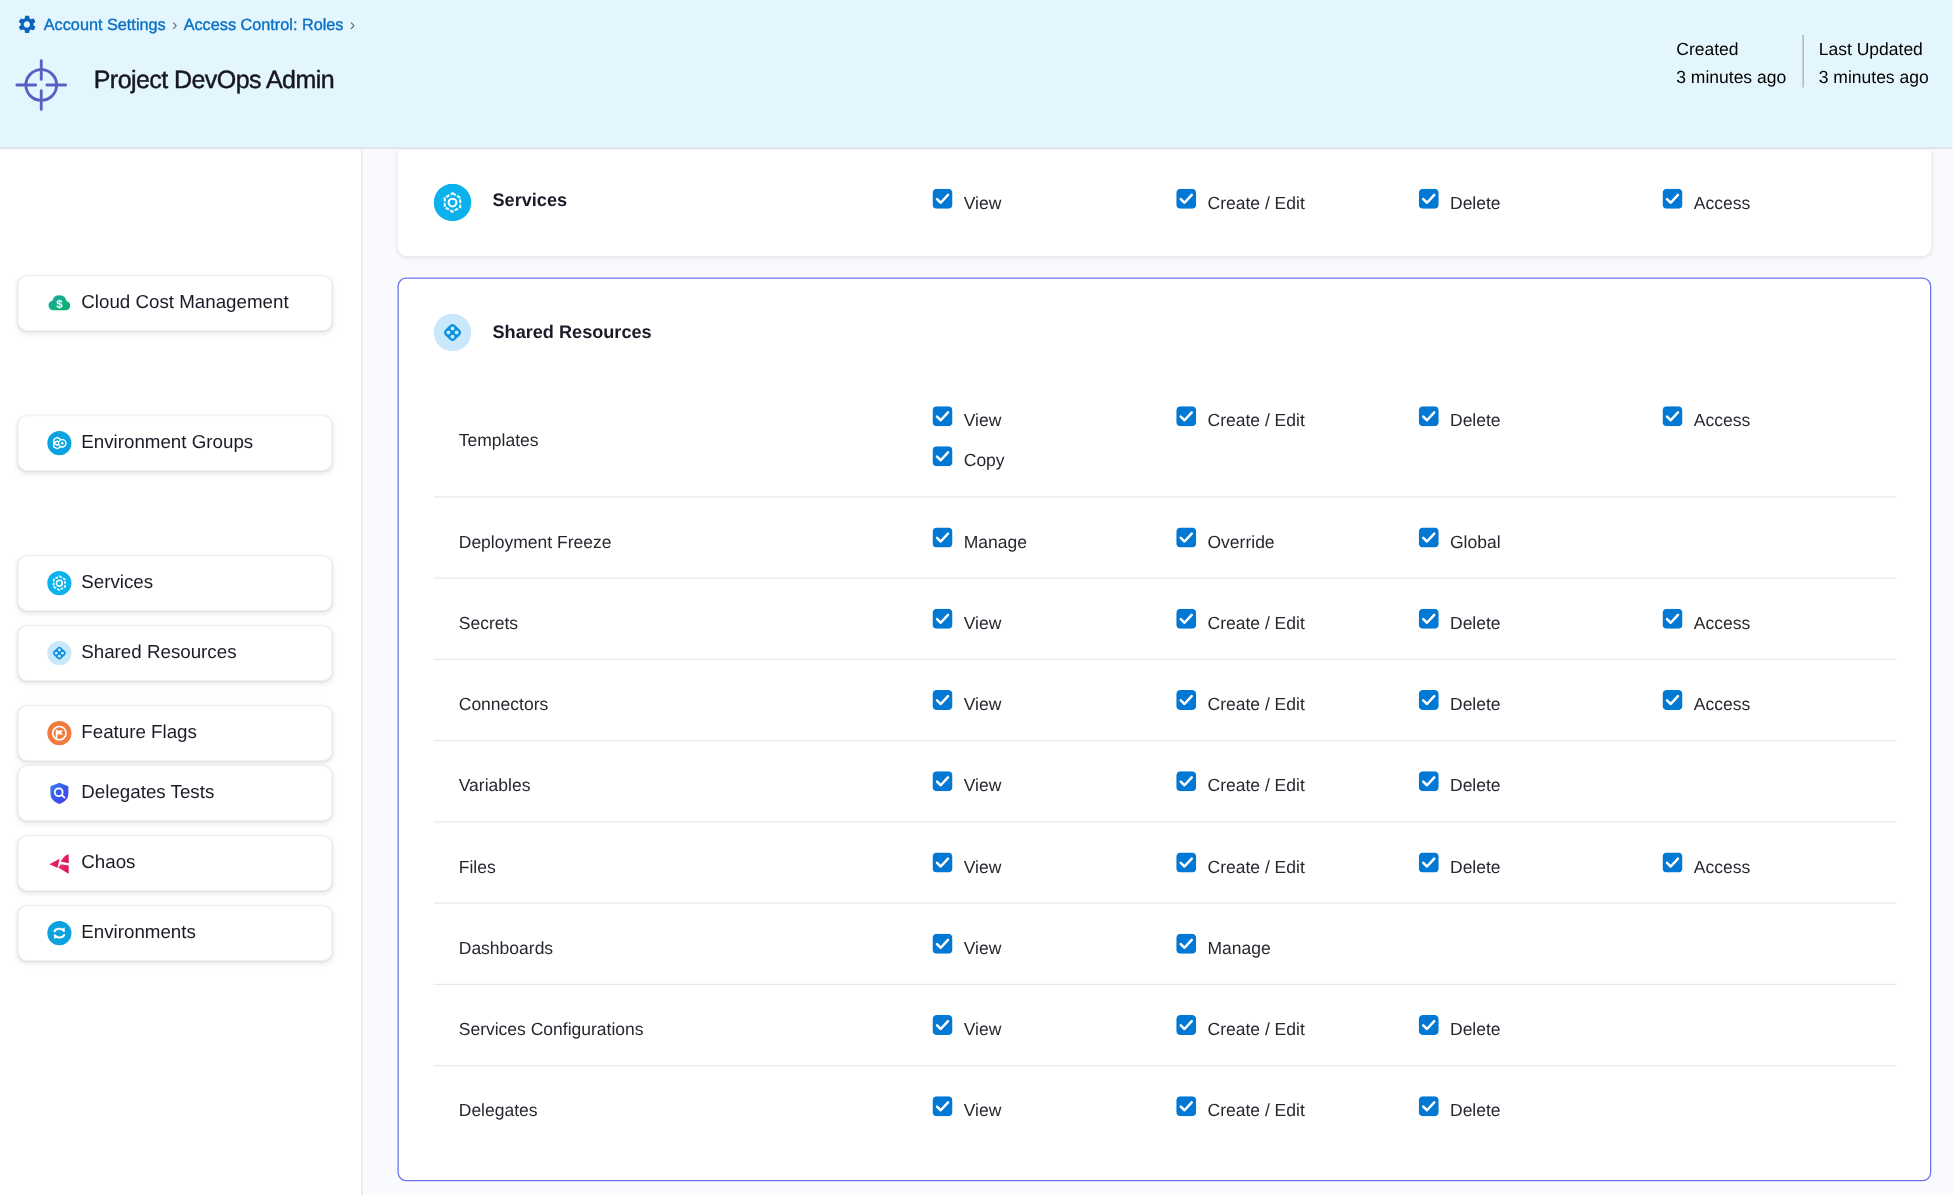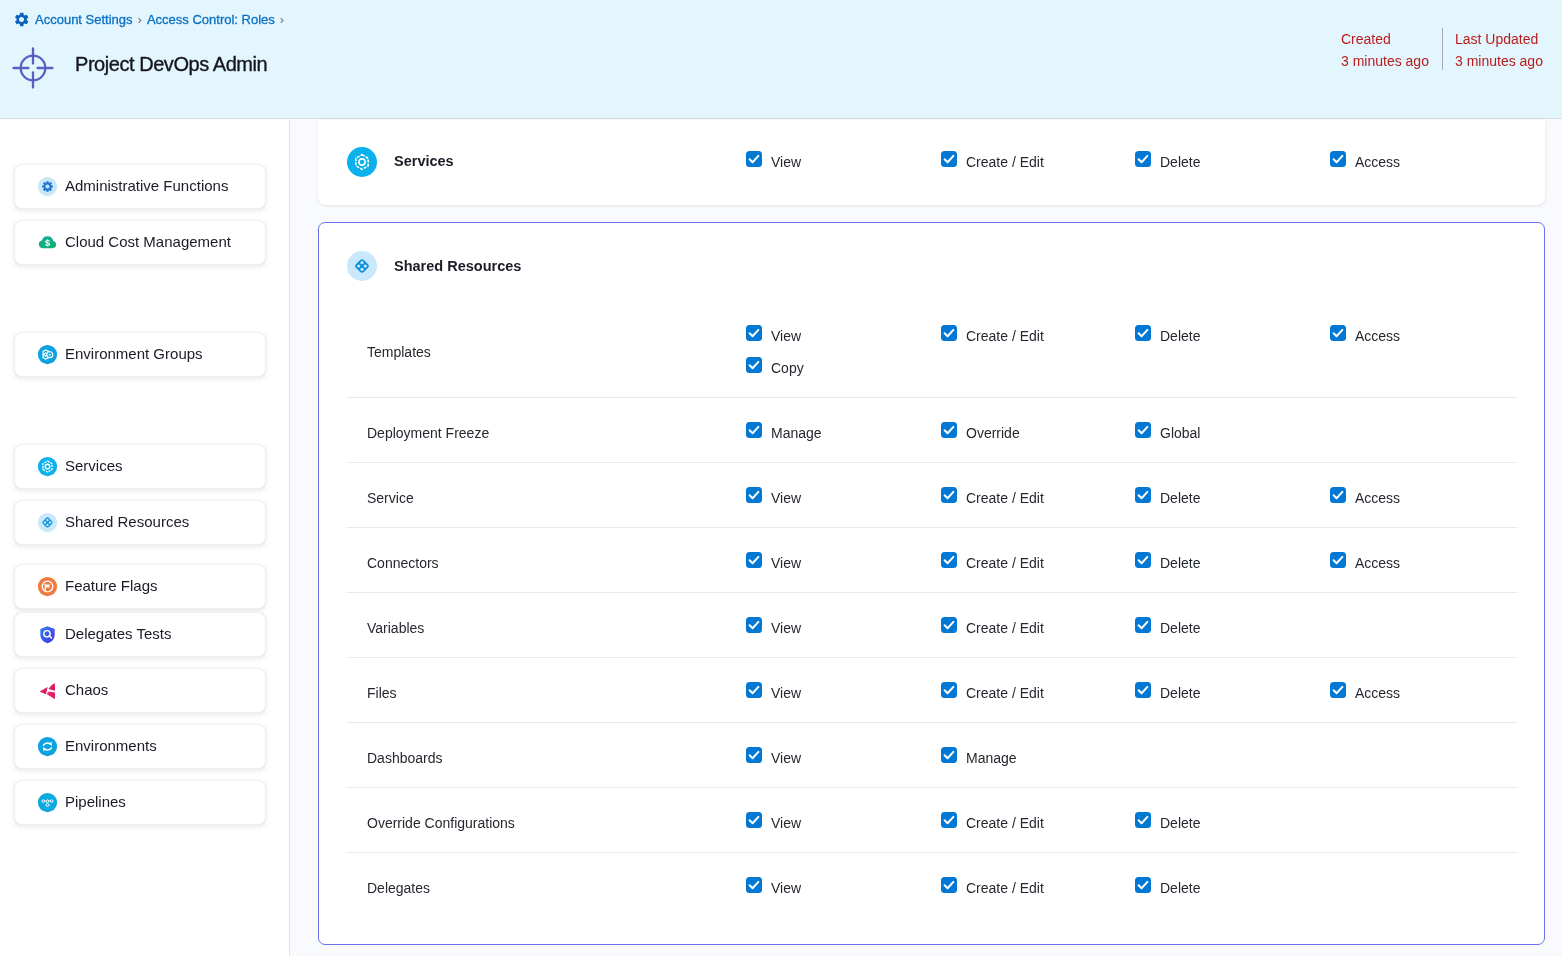--- a/index.html
+++ b/index.html
@@ -3,21 +3,21 @@
 <style>
 * { margin:0; padding:0; box-sizing:border-box; }
 html,body { width:1562px; height:956px; font-family:"Liberation Sans", sans-serif; background:#F9FAFD; overflow:hidden; }
 #page { position:relative; width:1562px; height:720px;border-radius:29px; }
 header { position:absolute; left:0; top:0; width:1562px; height:119px; background:#E4F6FD; border-bottom:1px solid #D8DAE6; }
 .bc { position:absolute; left:35px; top:12px; font-size:13px; font-weight:500; color:#0a70c4; -webkit-text-stroke:0.3px #0a70c4; }
 .bc .s { color:#6B6D85; font-weight:normal; padding:0 5px; -webkit-text-stroke:0; }
 .bcgear { position:absolute; left:13px; top:11px; }
 .xhair { position:absolute; left:11px; top:46px; }
 h1 { position:absolute; left:75px; top:50px; font-size:20px; font-weight:500; color:#16161f; letter-spacing:-0.45px; line-height:28px; -webkit-text-stroke:0.35px #16161f; }
-.meta { position:absolute; top:28px; font-size:14px; color:#b91c1c; line-height:22px; }
+.meta { position:absolute; top:28px; font-size:14px; color:#000000; line-height:22px; }
 .meta1 { left:1341px; }
 .meta2 { left:1455px; }
 .mdiv { position:absolute; left:1442px; top:28px; width:1px; height:42px; background:#A5A8BC; }
 aside { position:absolute; left:0; top:120px; width:290px; height:836px; background:#fff; border-right:1px solid #E0E1E9; }
 .scard { position:absolute; left:14px; width:252px; height:45px; background:#fff; border-radius:8px;
   border:1px solid #F1F1F5; box-shadow:0 2px 4px rgba(96,97,112,.14), 0 0 1px rgba(40,41,61,.08); }
 .sicon { position:absolute; left:22px; top:11px; width:21px; height:21px; }
 .sicon svg { width:21px; height:21px; }
 .slbl { position:absolute; left:50px; top:11px; font-size:15px; color:#1b1b28; line-height:20px; }
 main { position:absolute; left:291px; top:120px; width:1271px; height:836px; background:#F9FAFD; }
@@ -42,36 +42,20 @@
   <div class="xhair"><svg width="44" height="44" viewBox="0 0 44 44" fill="none" stroke="#5661C3" stroke-width="2.3" stroke-linecap="round">
 <circle cx="22" cy="22" r="12.3"></circle>
 <path d="M22 2.5 L22 17.5 M22 26.5 L22 41.5 M2.5 22 L17.5 22 M26.5 22 L41.5 22"></path>
         </svg></div>
   <h1>Project DevOps Admin</h1>
   <div class="meta meta1">Created<br>3 minutes ago</div>
   <div class="mdiv"></div>
   <div class="meta meta2">Last Updated<br>3 minutes ago</div>
 </header>
 <aside>
-<div class="scard" style="top:44px">
-        <div class="sicon"><svg width="24" height="24" viewBox="0 0 24 24">
-            <circle cx="12" cy="12" r="11" fill="#C9E7FA"></circle>
-            <rect x="10.6" y="5.9" width="2.8" height="3.6" rx="0.8" fill="#1E76D1" transform="rotate(0.0 12 12)"></rect>
-            <rect x="10.6" y="5.9" width="2.8" height="3.6" rx="0.8" fill="#1E76D1" transform="rotate(45.0 12 12)"></rect>
-            <rect x="10.6" y="5.9" width="2.8" height="3.6" rx="0.8" fill="#1E76D1" transform="rotate(90.0 12 12)"></rect>
-            <rect x="10.6" y="5.9" width="2.8" height="3.6" rx="0.8" fill="#1E76D1" transform="rotate(135.0 12 12)"></rect>
-            <rect x="10.6" y="5.9" width="2.8" height="3.6" rx="0.8" fill="#1E76D1" transform="rotate(180.0 12 12)"></rect>
-            <rect x="10.6" y="5.9" width="2.8" height="3.6" rx="0.8" fill="#1E76D1" transform="rotate(225.0 12 12)"></rect>
-            <rect x="10.6" y="5.9" width="2.8" height="3.6" rx="0.8" fill="#1E76D1" transform="rotate(270.0 12 12)"></rect>
-            <rect x="10.6" y="5.9" width="2.8" height="3.6" rx="0.8" fill="#1E76D1" transform="rotate(315.0 12 12)"></rect>
-            <circle cx="12" cy="12" r="4.0" fill="#1E76D1"></circle>
-            <circle cx="12" cy="12" r="2.3" fill="#C9E7FA"></circle>
-          </svg></div>
-        <div class="slbl">Administrative Functions</div>
-      </div>
 <div class="scard" style="top:100px">
         <div class="sicon"><svg width="24" height="24" viewBox="0 0 24 24">
             <defs>
               <linearGradient id="ccmg" x1="0" y1="0" x2="1" y2="1">
                 <stop offset="0" stop-color="#1BA9A2"></stop>
                 <stop offset="1" stop-color="#0CB267"></stop>
               </linearGradient>
             </defs>
 <path d="M6.2 18.5 a4.4 4.4 0 0 1 -0.6 -8.7 a6.6 6.6 0 0 1 12.9 0.4 a4.2 4.2 0 0 1 -0.6 8.3 z" fill="url(#ccmg)"></path>
 <text x="12" y="16.3" font-family="Liberation Sans" font-size="10.5" font-weight="bold" fill="#fff" text-anchor="middle">$</text>
@@ -146,31 +130,20 @@
               <linearGradient id="chg" x1="0" y1="0" x2="1" y2="1">
                 <stop offset="0" stop-color="#F5337B"></stop>
                 <stop offset="1" stop-color="#D40A55"></stop>
               </linearGradient>
             </defs>
 <path d="M20.5 3.6 L20.5 12.2 L13.0 10.4 L17.0 5.4 Z" fill="url(#chg)"></path>
 <path d="M12.2 7.9 L10.2 16.2 L2.8 13.0 Z" fill="url(#chg)"></path>
 <path d="M20.5 14.2 L20.5 21.8 L10.8 16.0 L13.6 13.0 Z" fill="url(#chg)"></path>
           </svg></div>
         <div class="slbl">Chaos</div>
-      </div>
-<div class="scard" style="top:660px">
-        <div class="sicon"><svg width="24" height="24" viewBox="0 0 24 24">
-            <circle cx="12" cy="12" r="11" fill="#0CA8DF"></circle>
-<circle cx="7.2" cy="10.4" r="1.5" fill="none" stroke="#fff" stroke-width="1.1"></circle>
-<circle cx="12" cy="10.4" r="1.5" fill="none" stroke="#fff" stroke-width="1.1"></circle>
-<circle cx="16.8" cy="10.4" r="1.5" fill="none" stroke="#fff" stroke-width="1.1"></circle>
-<path d="M8.7 10.4 L10.5 10.4 M13.5 10.4 L15.3 10.4" stroke="#fff" stroke-width="1.1"></path>
-<ellipse cx="12" cy="14.9" rx="1.9" ry="1.5" fill="none" stroke="#fff" stroke-width="1.1"></ellipse>
-          </svg></div>
-        <div class="slbl">Pipelines</div>
       </div>
 
 </aside>
 <main></main>
 <div class="card1">
   <div class="hicon" style="left:29px;top:27px"><svg width="30" height="30" viewBox="0 0 30 30">
           <circle cx="15" cy="15" r="15" fill="#0AB1EC"></circle>
 <path d="M15 7.6 L21.2 11.3 L21.2 18.7 L15 22.4 L8.8 18.7 L8.8 11.3 Z" fill="none" stroke="#fff" stroke-width="1.6" stroke-dasharray="3 1.2"></path>
 <circle cx="15" cy="15" r="3.1" fill="none" stroke="#fff" stroke-width="1.6"></circle>
         </svg></div>
@@ -245,21 +218,21 @@
       <rect width="16" height="16" rx="3.5" fill="#0278D5"></rect>
       <path d="M3.6 8.3 L6.6 11.2 L12.4 4.9" stroke="#fff" stroke-width="2" fill="none" stroke-linecap="round" stroke-linejoin="round"></path>
     </svg>
     <div class="cbl" style="left:966px;top:423px">Override</div>
     <svg class="cb" style="left:1135px;top:422px" width="16" height="16" viewBox="0 0 16 16">
       <rect width="16" height="16" rx="3.5" fill="#0278D5"></rect>
       <path d="M3.6 8.3 L6.6 11.2 L12.4 4.9" stroke="#fff" stroke-width="2" fill="none" stroke-linecap="round" stroke-linejoin="round"></path>
     </svg>
     <div class="cbl" style="left:1160px;top:423px">Global</div>
 <div class="sep" style="top:462px"></div>
-<div class="rowlbl" style="left:367px;top:488px">Service</div>
+<div class="rowlbl" style="left:367px;top:488px">Secrets</div>
     <svg class="cb" style="left:746px;top:487px" width="16" height="16" viewBox="0 0 16 16">
       <rect width="16" height="16" rx="3.5" fill="#0278D5"></rect>
       <path d="M3.6 8.3 L6.6 11.2 L12.4 4.9" stroke="#fff" stroke-width="2" fill="none" stroke-linecap="round" stroke-linejoin="round"></path>
     </svg>
     <div class="cbl" style="left:771px;top:488px">View</div>
     <svg class="cb" style="left:941px;top:487px" width="16" height="16" viewBox="0 0 16 16">
       <rect width="16" height="16" rx="3.5" fill="#0278D5"></rect>
       <path d="M3.6 8.3 L6.6 11.2 L12.4 4.9" stroke="#fff" stroke-width="2" fill="none" stroke-linecap="round" stroke-linejoin="round"></path>
     </svg>
     <div class="cbl" style="left:966px;top:488px">Create / Edit</div>
@@ -340,21 +313,21 @@
       <rect width="16" height="16" rx="3.5" fill="#0278D5"></rect>
       <path d="M3.6 8.3 L6.6 11.2 L12.4 4.9" stroke="#fff" stroke-width="2" fill="none" stroke-linecap="round" stroke-linejoin="round"></path>
     </svg>
     <div class="cbl" style="left:771px;top:748px">View</div>
     <svg class="cb" style="left:941px;top:747px" width="16" height="16" viewBox="0 0 16 16">
       <rect width="16" height="16" rx="3.5" fill="#0278D5"></rect>
       <path d="M3.6 8.3 L6.6 11.2 L12.4 4.9" stroke="#fff" stroke-width="2" fill="none" stroke-linecap="round" stroke-linejoin="round"></path>
     </svg>
     <div class="cbl" style="left:966px;top:748px">Manage</div>
 <div class="sep" style="top:787px"></div>
-<div class="rowlbl" style="left:367px;top:813px">Override Configurations</div>
+<div class="rowlbl" style="left:367px;top:813px">Services Configurations</div>
     <svg class="cb" style="left:746px;top:812px" width="16" height="16" viewBox="0 0 16 16">
       <rect width="16" height="16" rx="3.5" fill="#0278D5"></rect>
       <path d="M3.6 8.3 L6.6 11.2 L12.4 4.9" stroke="#fff" stroke-width="2" fill="none" stroke-linecap="round" stroke-linejoin="round"></path>
     </svg>
     <div class="cbl" style="left:771px;top:813px">View</div>
     <svg class="cb" style="left:941px;top:812px" width="16" height="16" viewBox="0 0 16 16">
       <rect width="16" height="16" rx="3.5" fill="#0278D5"></rect>
       <path d="M3.6 8.3 L6.6 11.2 L12.4 4.9" stroke="#fff" stroke-width="2" fill="none" stroke-linecap="round" stroke-linejoin="round"></path>
     </svg>
     <div class="cbl" style="left:966px;top:813px">Create / Edit</div>

